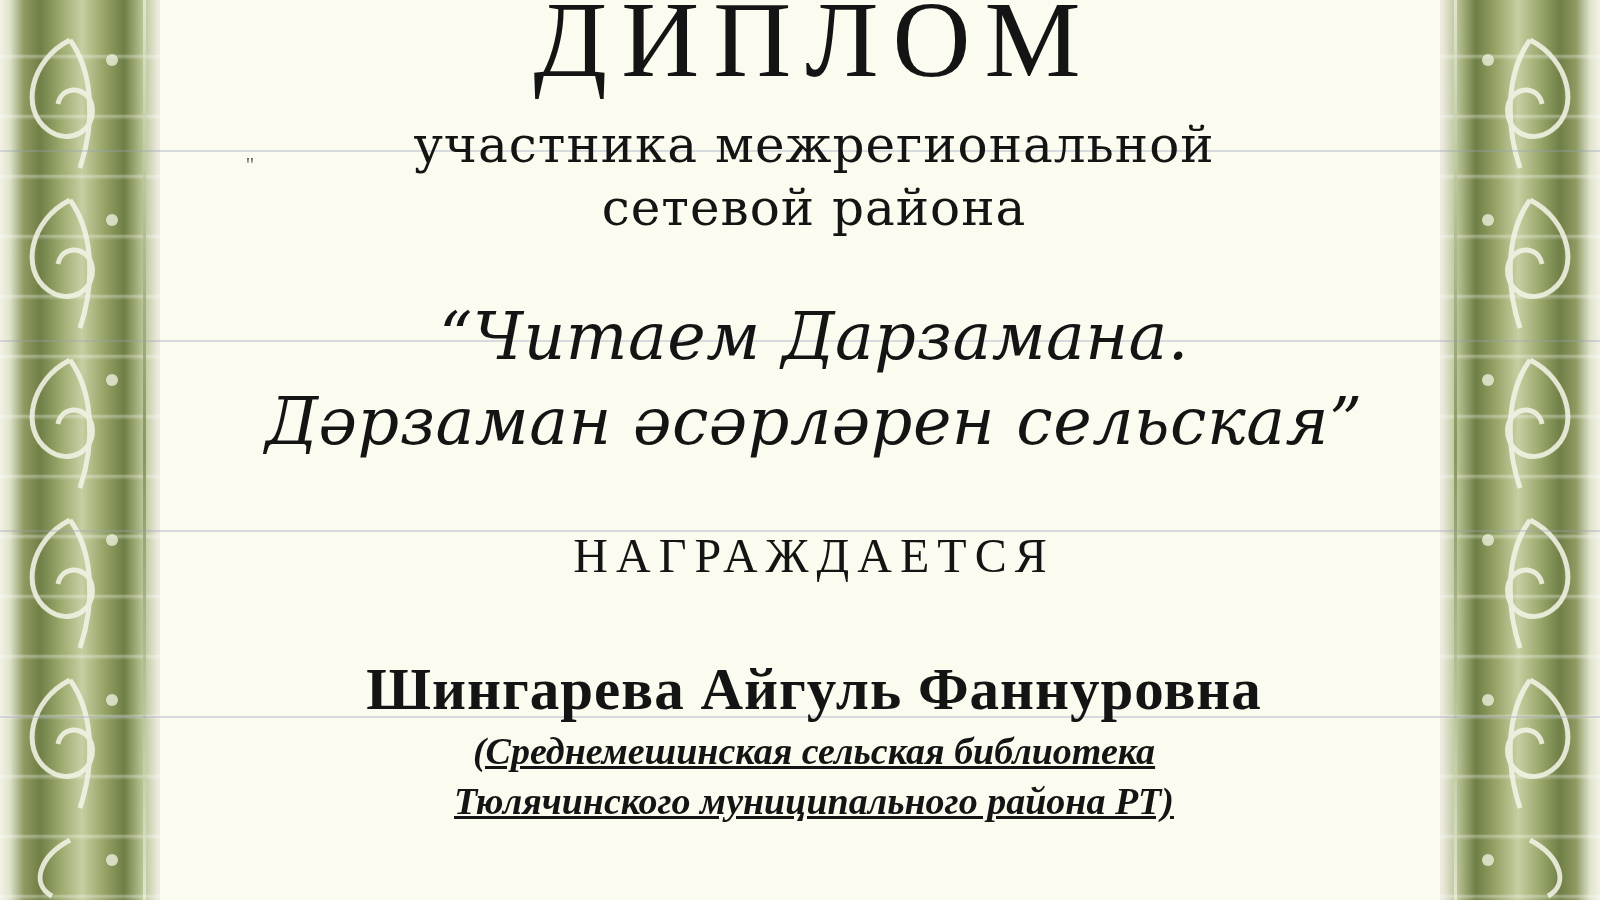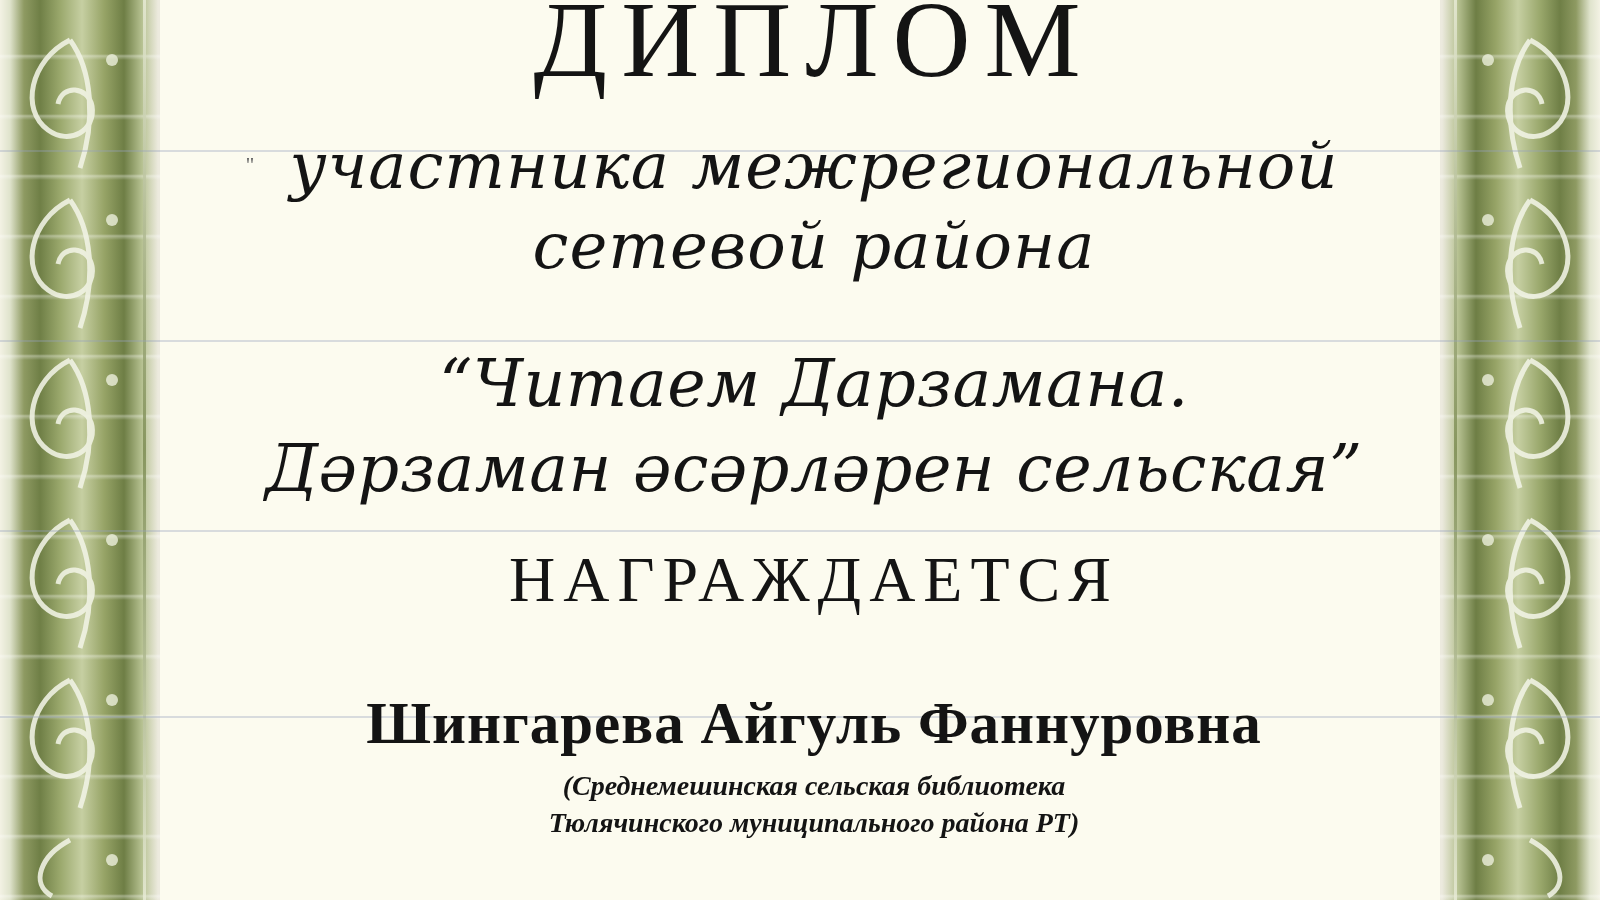--- a/index.html
+++ b/index.html
@@ -126,60 +126,60 @@
   .title {
     margin-top: -14px;
     font-size: 108px;
     letter-spacing: 14px;
     font-weight: 400;
     line-height: 1.0;
     font-family: "Liberation Serif", "DejaVu Serif", serif;
   }
 
   .subtitle {
-    margin-top: 32px;
-    font-size: 64px;
+    margin-top: 20px;
+    font-size: 50px;
     line-height: 1.25;
-    font-style: italic;
     font-family: "DejaVu Serif", "Liberation Serif", serif;
     letter-spacing: 1px;
   }
 
   .action-name {
     margin-top: 56px;
     font-size: 65px;
     line-height: 1.3;
     font-style: italic;
     font-weight: 400;
     font-family: "DejaVu Serif", "Liberation Serif", serif;
     letter-spacing: 0.5px;
   }
 
   .awarded-label {
-    margin-top: 32px;
-    font-size: 64px;
+    margin-top: 64px;
+    font-size: 48px;
     letter-spacing: 8px;
     font-family: "Liberation Serif", "DejaVu Serif", serif;
   }
 
   .recipient {
     margin-top: 72px;
     font-size: 59px;
     font-weight: 700;
     letter-spacing: 1px;
     font-family: "Liberation Serif", "DejaVu Serif", serif;
   }
 
   .organization {
-    margin-top: 10px;
-    font-size: 28px;
+    margin-top: 2px;
+    font-size: 38px;
     font-weight: 700;
     font-style: italic;
     line-height: 1.32;
     font-family: "Liberation Serif", "DejaVu Serif", serif;
+    text-decoration: underline;
   }
 
   .speck {
     position: absolute;
     left: 246px;
     top: 152px;
     width: 26px;
     height: 18px;
     color: #6a6a6a;
     font-size: 22px;

